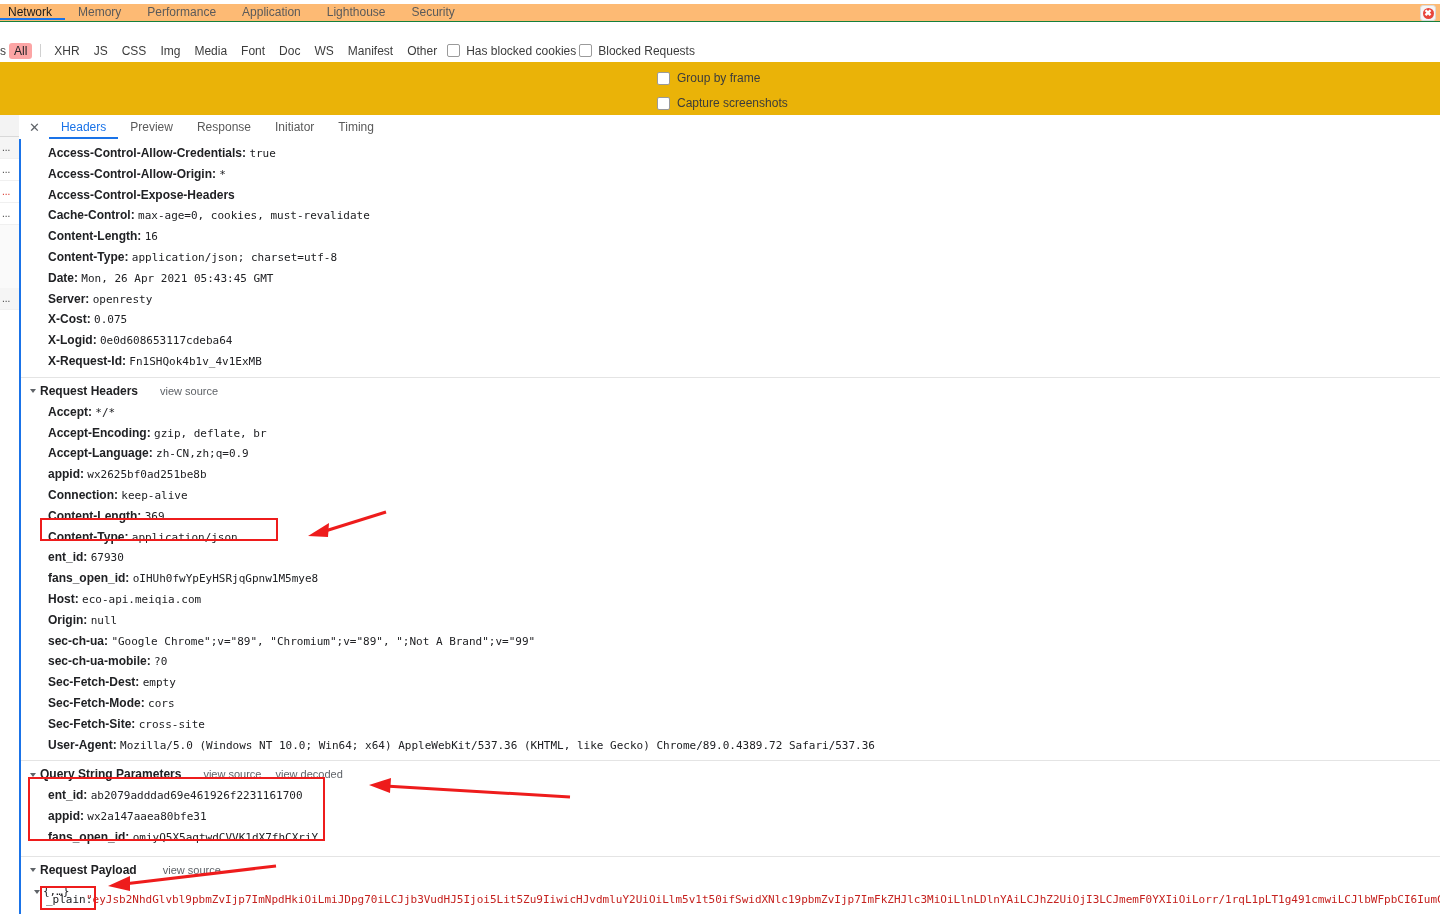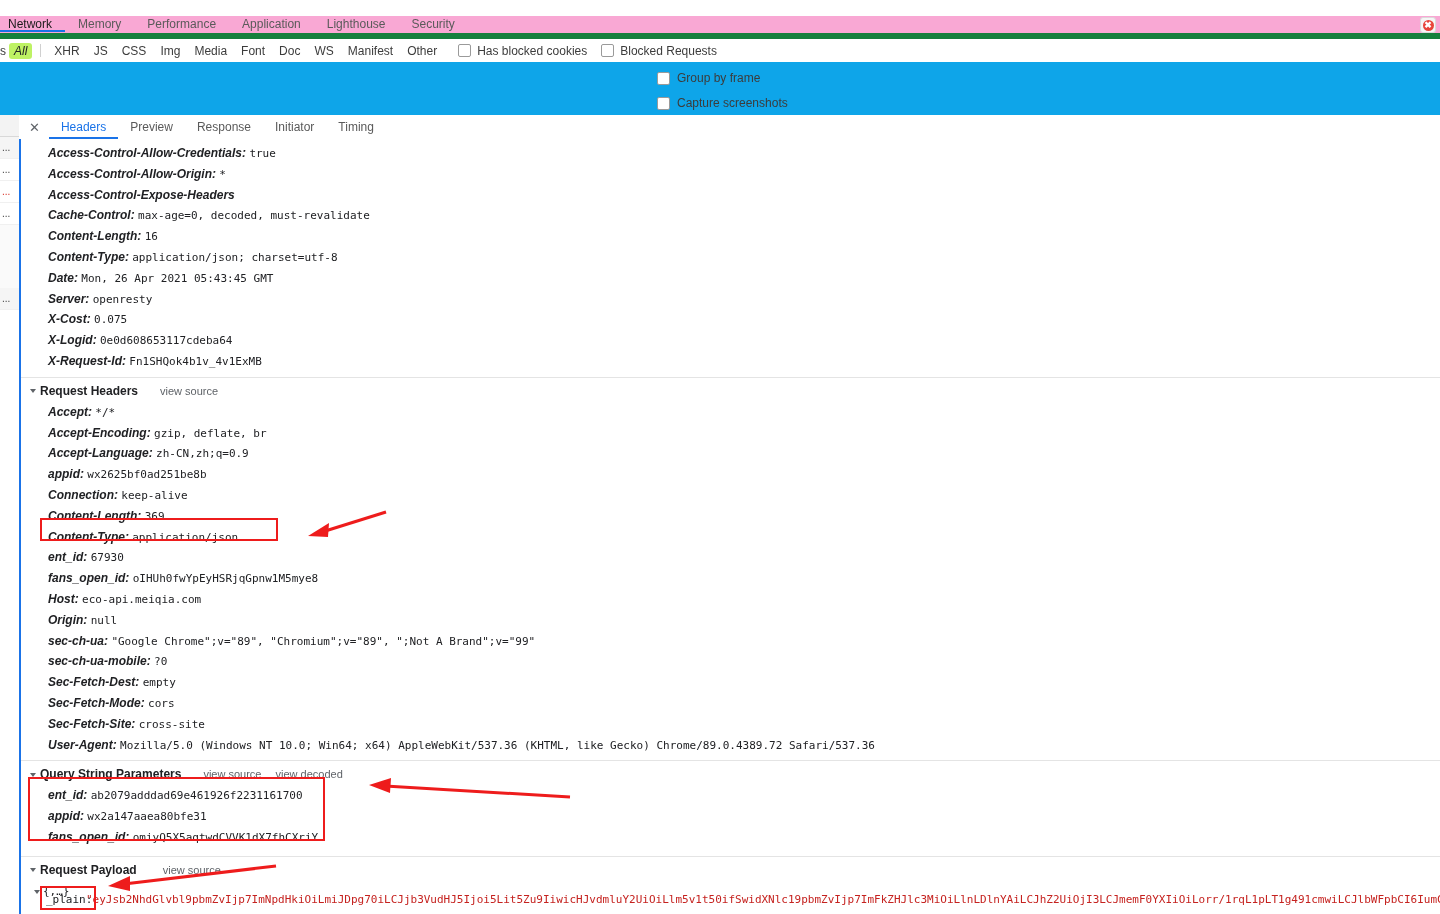--- a/index.html
+++ b/index.html
@@ -10,24 +10,24 @@
     overflow: hidden;
   }
   .app {
     position: relative;
     width: 1440px; height: 914px;
     background: #ffffff;
   }
 
   
   .panel-tabs {
-    position: absolute; left: 0; top: 16px;
+    position: absolute; left: 0; top: 4px;
     width: 1440px; height: 17px;
-    background: #f9a8d4;
-    border-bottom: 7px solid #15803d;
+    background: #fdba74;
+    border-bottom: 1px solid #15803d;
     display: flex; align-items: flex-start;
   }
   .panel-tab {
     font-size: 12px;
     color: #5a5a5a;
     padding: 0 13px;
     line-height: 16px;
     white-space: nowrap;
     cursor: default;
   }
@@ -74,38 +74,38 @@
     width: 1440px; height: 23px;
     background: #ffffff;
     border-bottom: 1px solid #e0e0e0;
     display: flex; align-items: center;
     font-size: 12px; color: #3c3c3c;
   }
   .f-pill {
     padding: 1px 5px; border-radius: 3px;
     margin-right: 2px;
   }
-  .f-pill.sel { background: #bef264; color: #202124; font-style: italic; }
+  .f-pill.sel { background: #fca5a5; color: #202124; }
   .f-item { padding: 0 7px; white-space: nowrap; }
   .f-sep { width: 1px; height: 13px; background: #d0d0d0; margin: 0 6px; }
   .chk-wrap {
     display: flex; align-items: center; gap: 6px;
-    margin-left: 14px; white-space: nowrap;
+    margin-left: 3px; white-space: nowrap;
   }
   .chkbox {
     width: 11px; height: 11px;
     border: 1px solid #9a9a9a; border-radius: 2px;
     background: #fff; flex: none;
   }
 
   
   .opts-panel {
     position: absolute; left: 0; top: 62px;
     width: 1440px; height: 53px;
-    background: #0ea5e9;
+    background: #eab308;
     border-bottom: 1px solid #d6d6d6;
   }
   .opt-row {
     position: absolute; left: 657px;
     display: flex; align-items: center; gap: 7px;
     font-size: 12px; color: #3c3c3c; white-space: nowrap;
   }
   .opt-row.r1 { top: 9px; }
   .opt-row.r2 { top: 34px; }
 
@@ -169,21 +169,20 @@
     line-height: 20.8px;
     height: 20.8px;
     padding-left: 27px;
     white-space: nowrap;
     color: #202124;
   }
   .hdr-name {
     font-family: "Liberation Sans", sans-serif;
     font-weight: bold;
     color: #202124;
-    font-style: italic;
   }
   .hdr-val {
     font-family: "DejaVu Sans Mono", monospace;
     font-size: 11px;
     color: #202124;
     font-weight: normal;
   }
   .section-title {
     position: relative;
     font-size: 12px;
@@ -320,21 +319,21 @@
     <span class="d-tab">Initiator</span>
     <span class="d-tab">Timing</span>
   </div>
 
   <div class="detail-pane">
 
     <div>
       <div class="hdr-line" style="margin-top:4px"><span class="hdr-name">Access-Control-Allow-Credentials:</span> <span class="hdr-val">true</span></div>
       <div class="hdr-line"><span class="hdr-name">Access-Control-Allow-Origin:</span> <span class="hdr-val">*</span></div>
       <div class="hdr-line"><span class="hdr-name">Access-Control-Expose-Headers</span> <span class="hdr-val"></span></div>
-      <div class="hdr-line"><span class="hdr-name">Cache-Control:</span> <span class="hdr-val">max-age=0, decoded, must-revalidate</span></div>
+      <div class="hdr-line"><span class="hdr-name">Cache-Control:</span> <span class="hdr-val">max-age=0, cookies, must-revalidate</span></div>
       <div class="hdr-line"><span class="hdr-name">Content-Length:</span> <span class="hdr-val">16</span></div>
       <div class="hdr-line"><span class="hdr-name">Content-Type:</span> <span class="hdr-val">application/json; charset=utf-8</span></div>
       <div class="hdr-line"><span class="hdr-name">Date:</span> <span class="hdr-val">Mon, 26 Apr 2021 05:43:45 GMT</span></div>
       <div class="hdr-line"><span class="hdr-name">Server:</span> <span class="hdr-val">openresty</span></div>
       <div class="hdr-line"><span class="hdr-name">X-Cost:</span> <span class="hdr-val">0.075</span></div>
       <div class="hdr-line"><span class="hdr-name">X-Logid:</span> <span class="hdr-val">0e0d608653117cdeba64</span></div>
       <div class="hdr-line"><span class="hdr-name">X-Request-Id:</span> <span class="hdr-val">Fn1SHQok4b1v_4v1ExMB</span></div>
     </div>
 
     <div class="sec-divider"></div>

